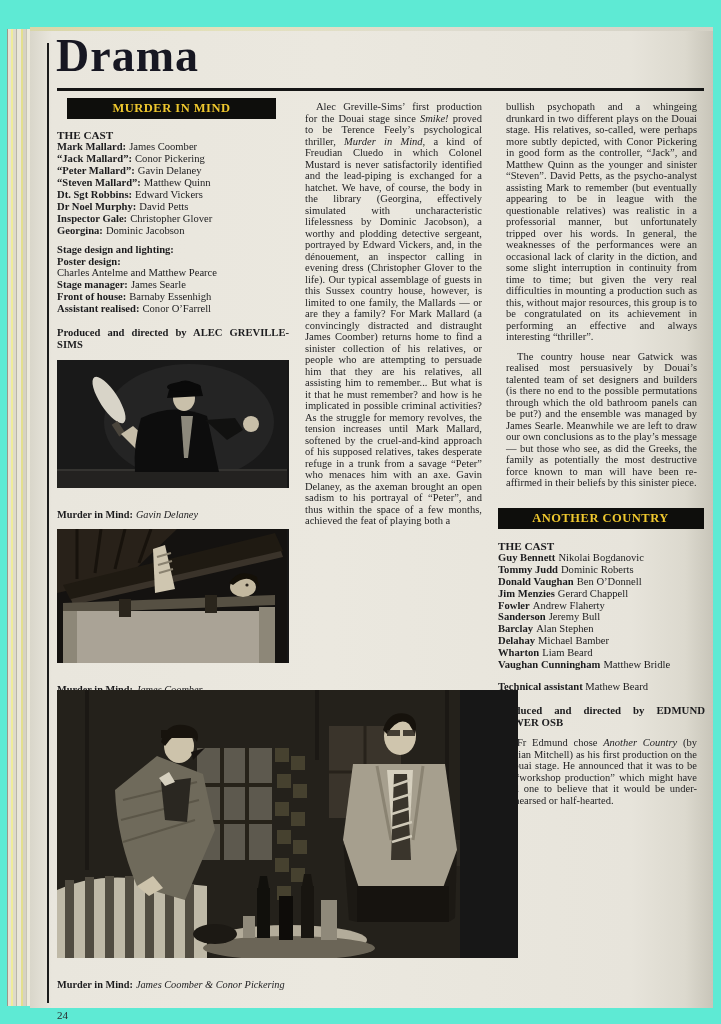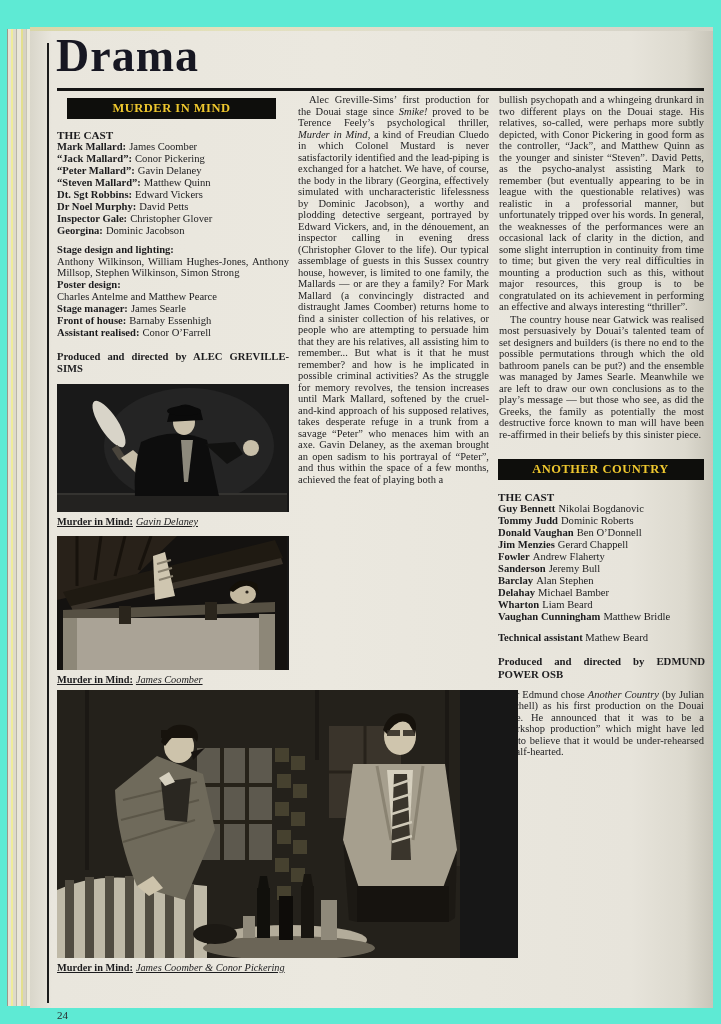--- a/index.html
+++ b/index.html
@@ -42,29 +42,29 @@
   .cast-block{margin-top:11px;}
   .cast-heading{font-size:11.2px;line-height:12.4px;}
   .cast-line{font-size:10.6px;line-height:11.9px;}
   .cast-line .role{font-weight:700;margin-right:3px;}
 
   .credits{margin-top:7px;font-size:10.6px;line-height:11.9px;}
   .credits .just{text-align:justify;}
   .credit-line .cl{font-weight:700;margin-right:3px;}
   .produced{margin-top:12px;text-align:justify;}
 
-  .body-text{font-size:10.5px;line-height:11.5px;text-align:justify;margin:1px;color:#232325;font-family:Liberation Serif, serif;}
+  .body-text{font-size:10.5px;line-height:11.5px;text-align:justify;margin:8px;color:#232325;font-family:Liberation Serif, serif;}
   .indent{text-indent:11px;}
 
   .byline{margin-top:15px;font-size:12px;}
 
   .photo{display:block;margin:0;background:#171717;line-height:0;}
   .photo1{margin-top:9px;}
   .photo2{margin-top:8px;}
-  .caption{font-size:10.3px;line-height:12px;margin-top:4px;text-decoration:underline;}
+  .caption{font-size:10.3px;line-height:12px;margin-top:21px;}
   .caption .cap-label{font-weight:700;margin-right:3px;}
   .caption .cap-val{font-style:italic;}
 
   .photo3-wrap{position:absolute;left:27px;top:663px;width:461px;}
   .page-number{position:absolute;left:27px;top:982px;font-size:11px;color:#2a2a2c;}
 
   .ac-cast{margin-top:12px;}
   .tech-line{margin-top:10px;font-size:10.6px;line-height:11.9px;}
   .produced-ac{margin-top:11px;font-size:10.8px;line-height:12.2px;text-align:justify;}
   .ac-par{margin-top:9px;}
@@ -92,21 +92,20 @@
         <div class="cast-line"><span class="role">“Peter Mallard”:</span><span>Gavin Delaney</span></div>
         <div class="cast-line"><span class="role">“Steven Mallard”:</span><span>Matthew Quinn</span></div>
         <div class="cast-line"><span class="role">Dt. Sgt Robbins:</span><span>Edward Vickers</span></div>
         <div class="cast-line"><span class="role">Dr Noel Murphy:</span><span>David Petts</span></div>
         <div class="cast-line"><span class="role">Inspector Gale:</span><span>Christopher Glover</span></div>
         <div class="cast-line"><span class="role">Georgina:</span><span>Dominic Jacobson</span></div>
       </div>
 
       <div class="credits">
         <div class="b">Stage design and lighting:</div>
-        <div class="just">Anthony Wilkinson, William Hughes-Jones, Anthony Millsop, Stephen Wilkinson, Simon Strong</div>
         <div class="b">Poster design:</div>
         <div>Charles Antelme and Matthew Pearce</div>
         <div class="credit-line"><span class="cl">Stage manager:</span><span>James Searle</span></div>
         <div class="credit-line"><span class="cl">Front of house:</span><span>Barnaby Essenhigh</span></div>
         <div class="credit-line"><span class="cl">Assistant realised:</span><span>Conor O’Farrell</span></div>
         <div class="b produced">Produced and directed by ALEC GREVILLE-SIMS</div>
       </div>
 
       <figure class="photo photo1">
         <svg width="230" height="128" viewBox="0 0 230 128" xmlns="http://www.w3.org/2000/svg">

